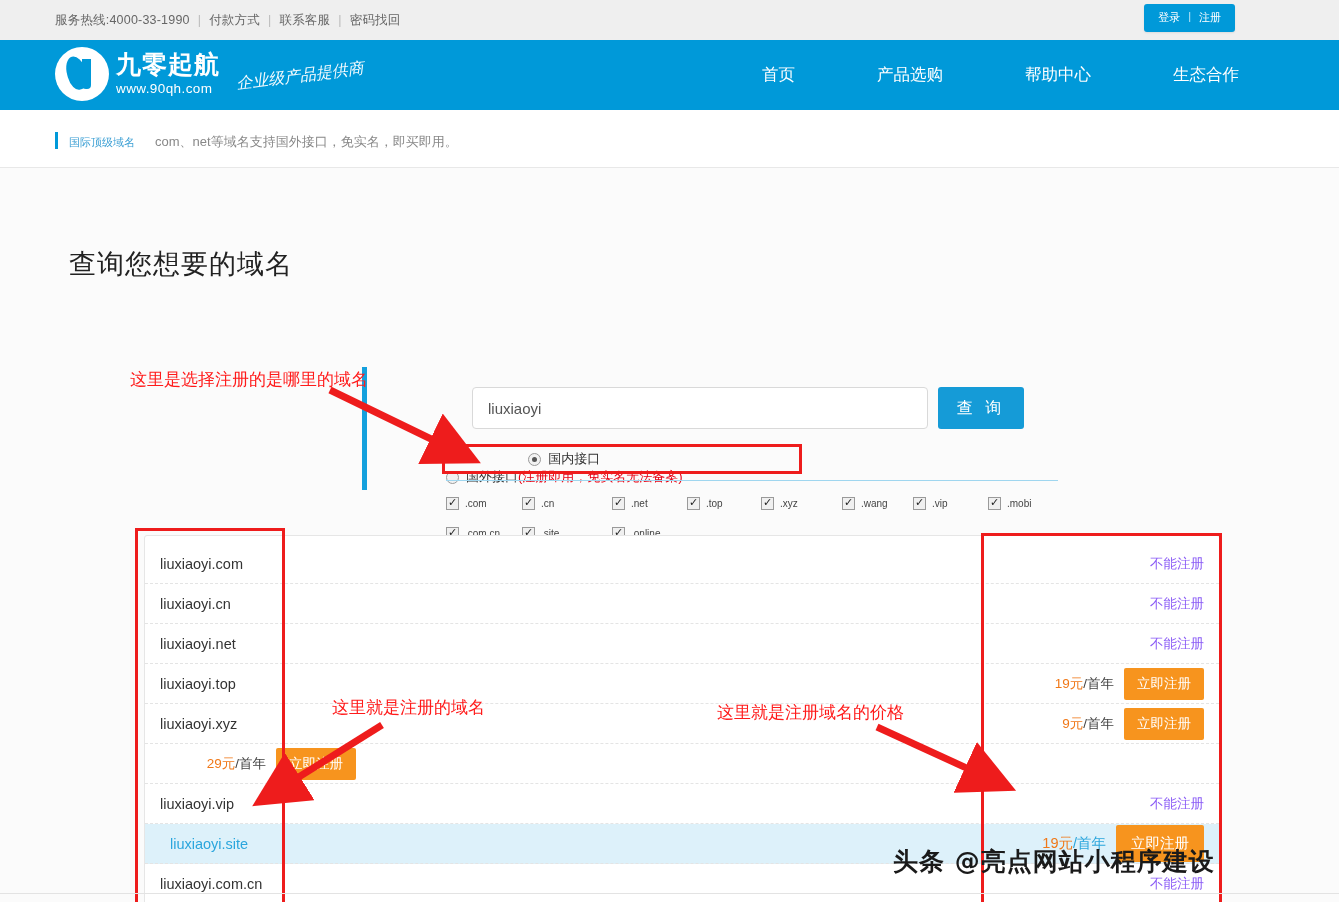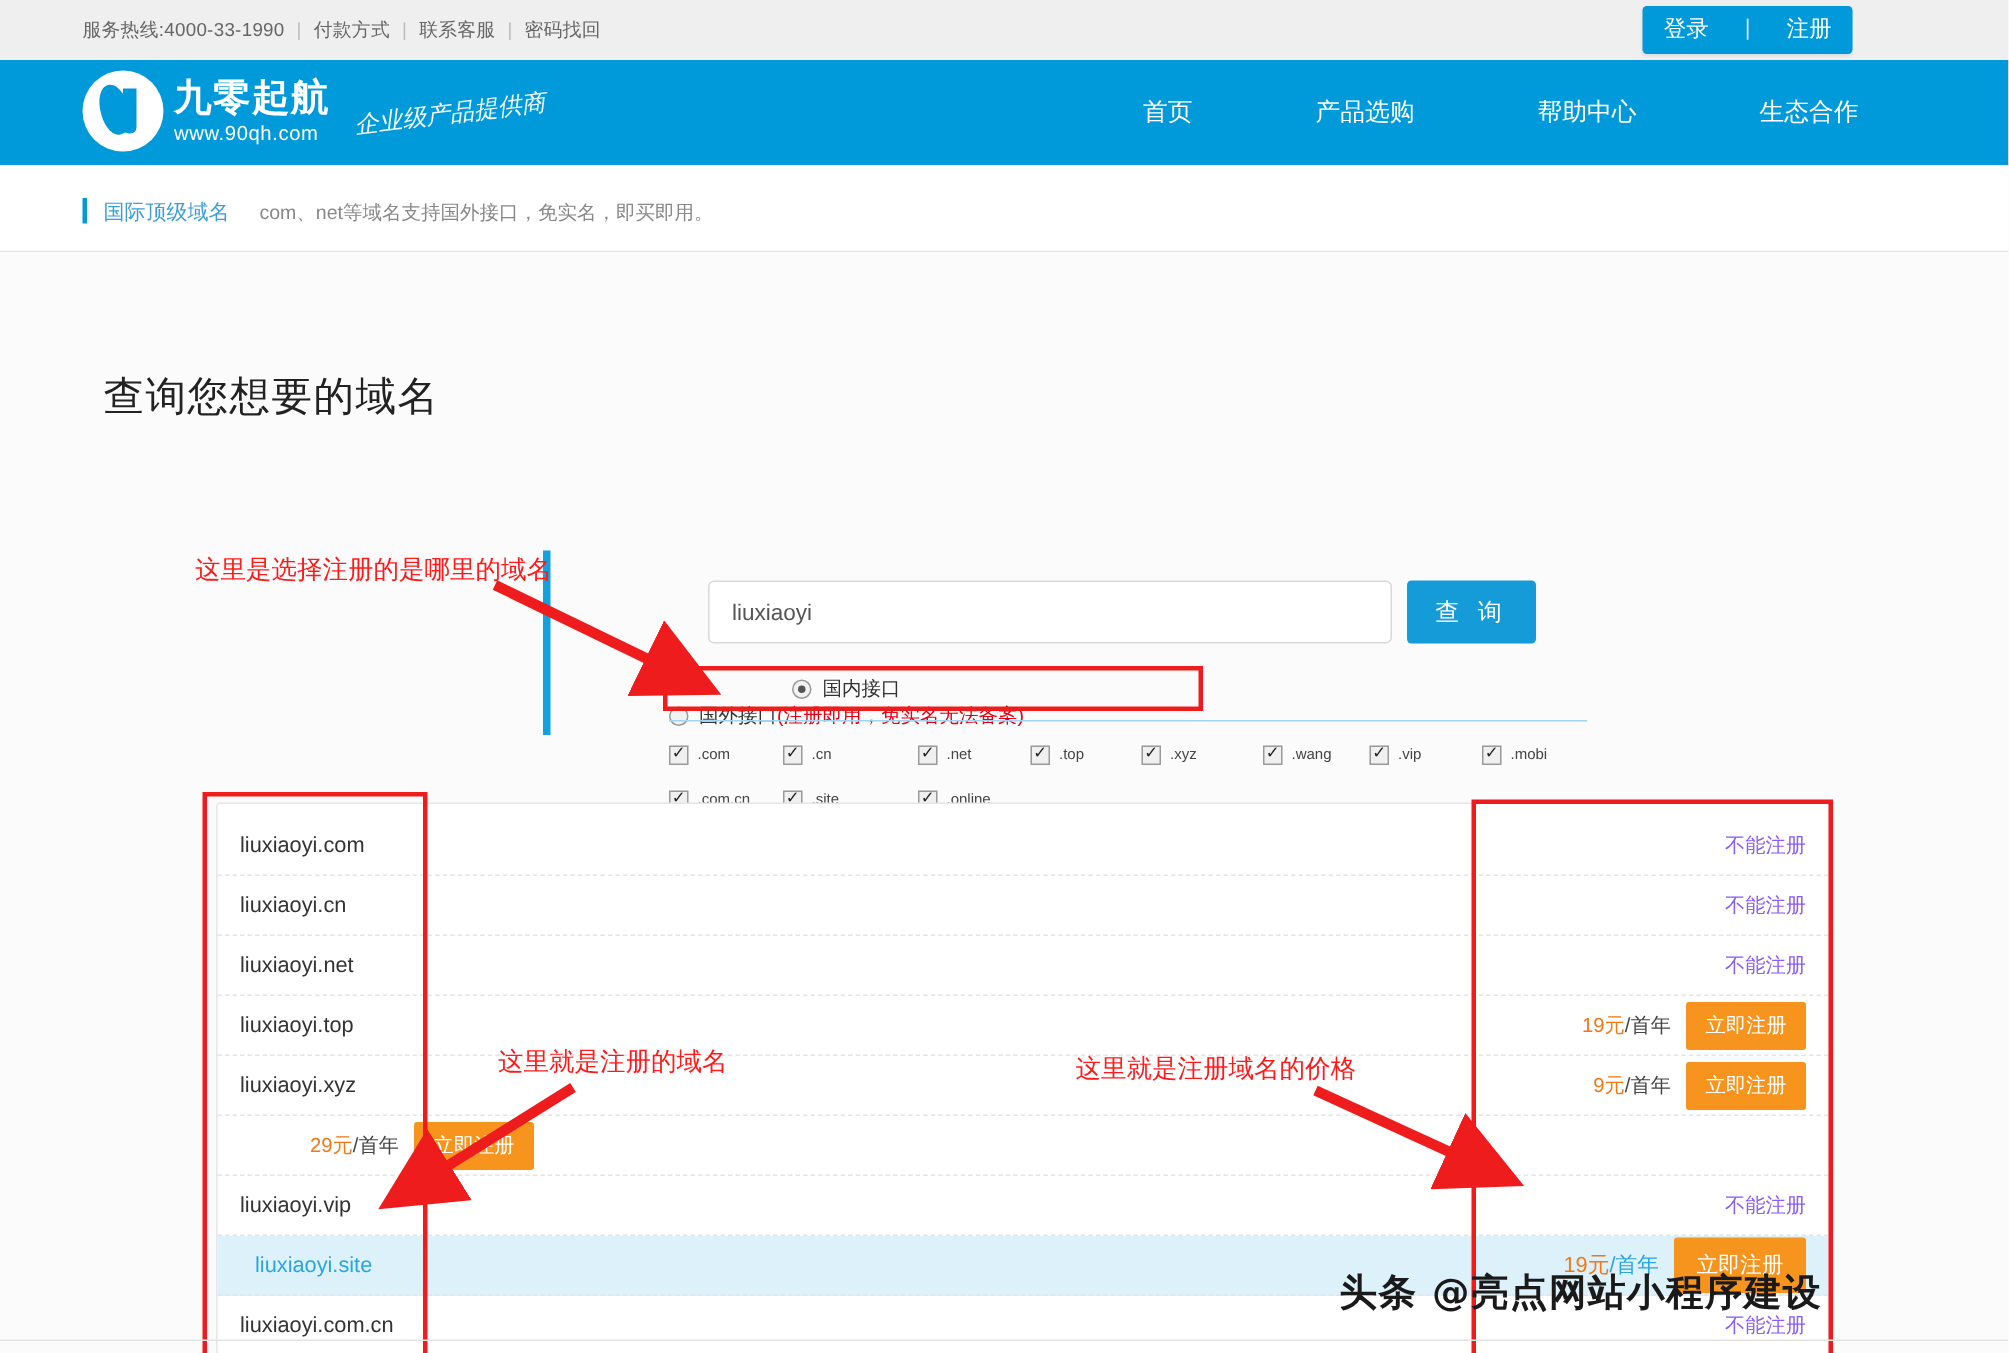--- a/index.html
+++ b/index.html
@@ -20,21 +20,21 @@
     display: flex; align-items: center; gap: 0;
     font-size: 12.5px; color: #666; letter-spacing: .2px;
   }
   .topbar-inner .sep { color: #bbb; padding: 0 8px; }
   .topbar-inner a { color: #666; text-decoration: none; }
 
   .auth-box {
     position: absolute; right: 104px; top: 4px;
     background: #0099d9; color: #fff;
     padding: 6px 14px 7px 14px; border-radius: 3px;
-    font-size: 15px; display: flex; gap: 16px;
+    font-size: 11px; display: flex; gap: 0;
     box-shadow: 0 1px 2px rgba(0,0,0,.08);
   }
   .auth-box .lnk { color: #fff; text-decoration: none; cursor: pointer; }
   .auth-box .bar { color: #bfe6f7; padding: 0 8px; }
 
   
   .header {
     position: absolute; left: 0; top: 40px; width: 1339px; height: 70px;
     background: #0099d9;
   }
@@ -72,21 +72,21 @@
   }
   .nav-item:first-child { margin-left: 0; }
 
   
   .subbar {
     position: absolute; left: 0; top: 110px; width: 1339px; height: 58px;
     background: #fff; border-bottom: 1px solid #e8e8e8;
   }
   .subbar-inner { position: absolute; left: 55px; top: 19px; display: flex; align-items: baseline; }
   .subbar-tick { width: 3px; height: 17px; background: #0099d9; margin-right: 11px; position: relative; top: 3px; }
-  .subbar-title { font-size: 14px; color: #3b9fd4; }
+  .subbar-title { font-size: 11px; color: #3b9fd4; }
   .subbar-desc { font-size: 13px; color: #888; margin-left: 20px; }
 
   
   .main { position: absolute; left: 12px; top: 168px; width: 1339px; height: 734px; background: #fbfbfb; }
 
   .page-title {
     position: absolute; left: 57px; top: 78px;
     font-size: 27px; color: #222; letter-spacing: 1px;
   }
 

